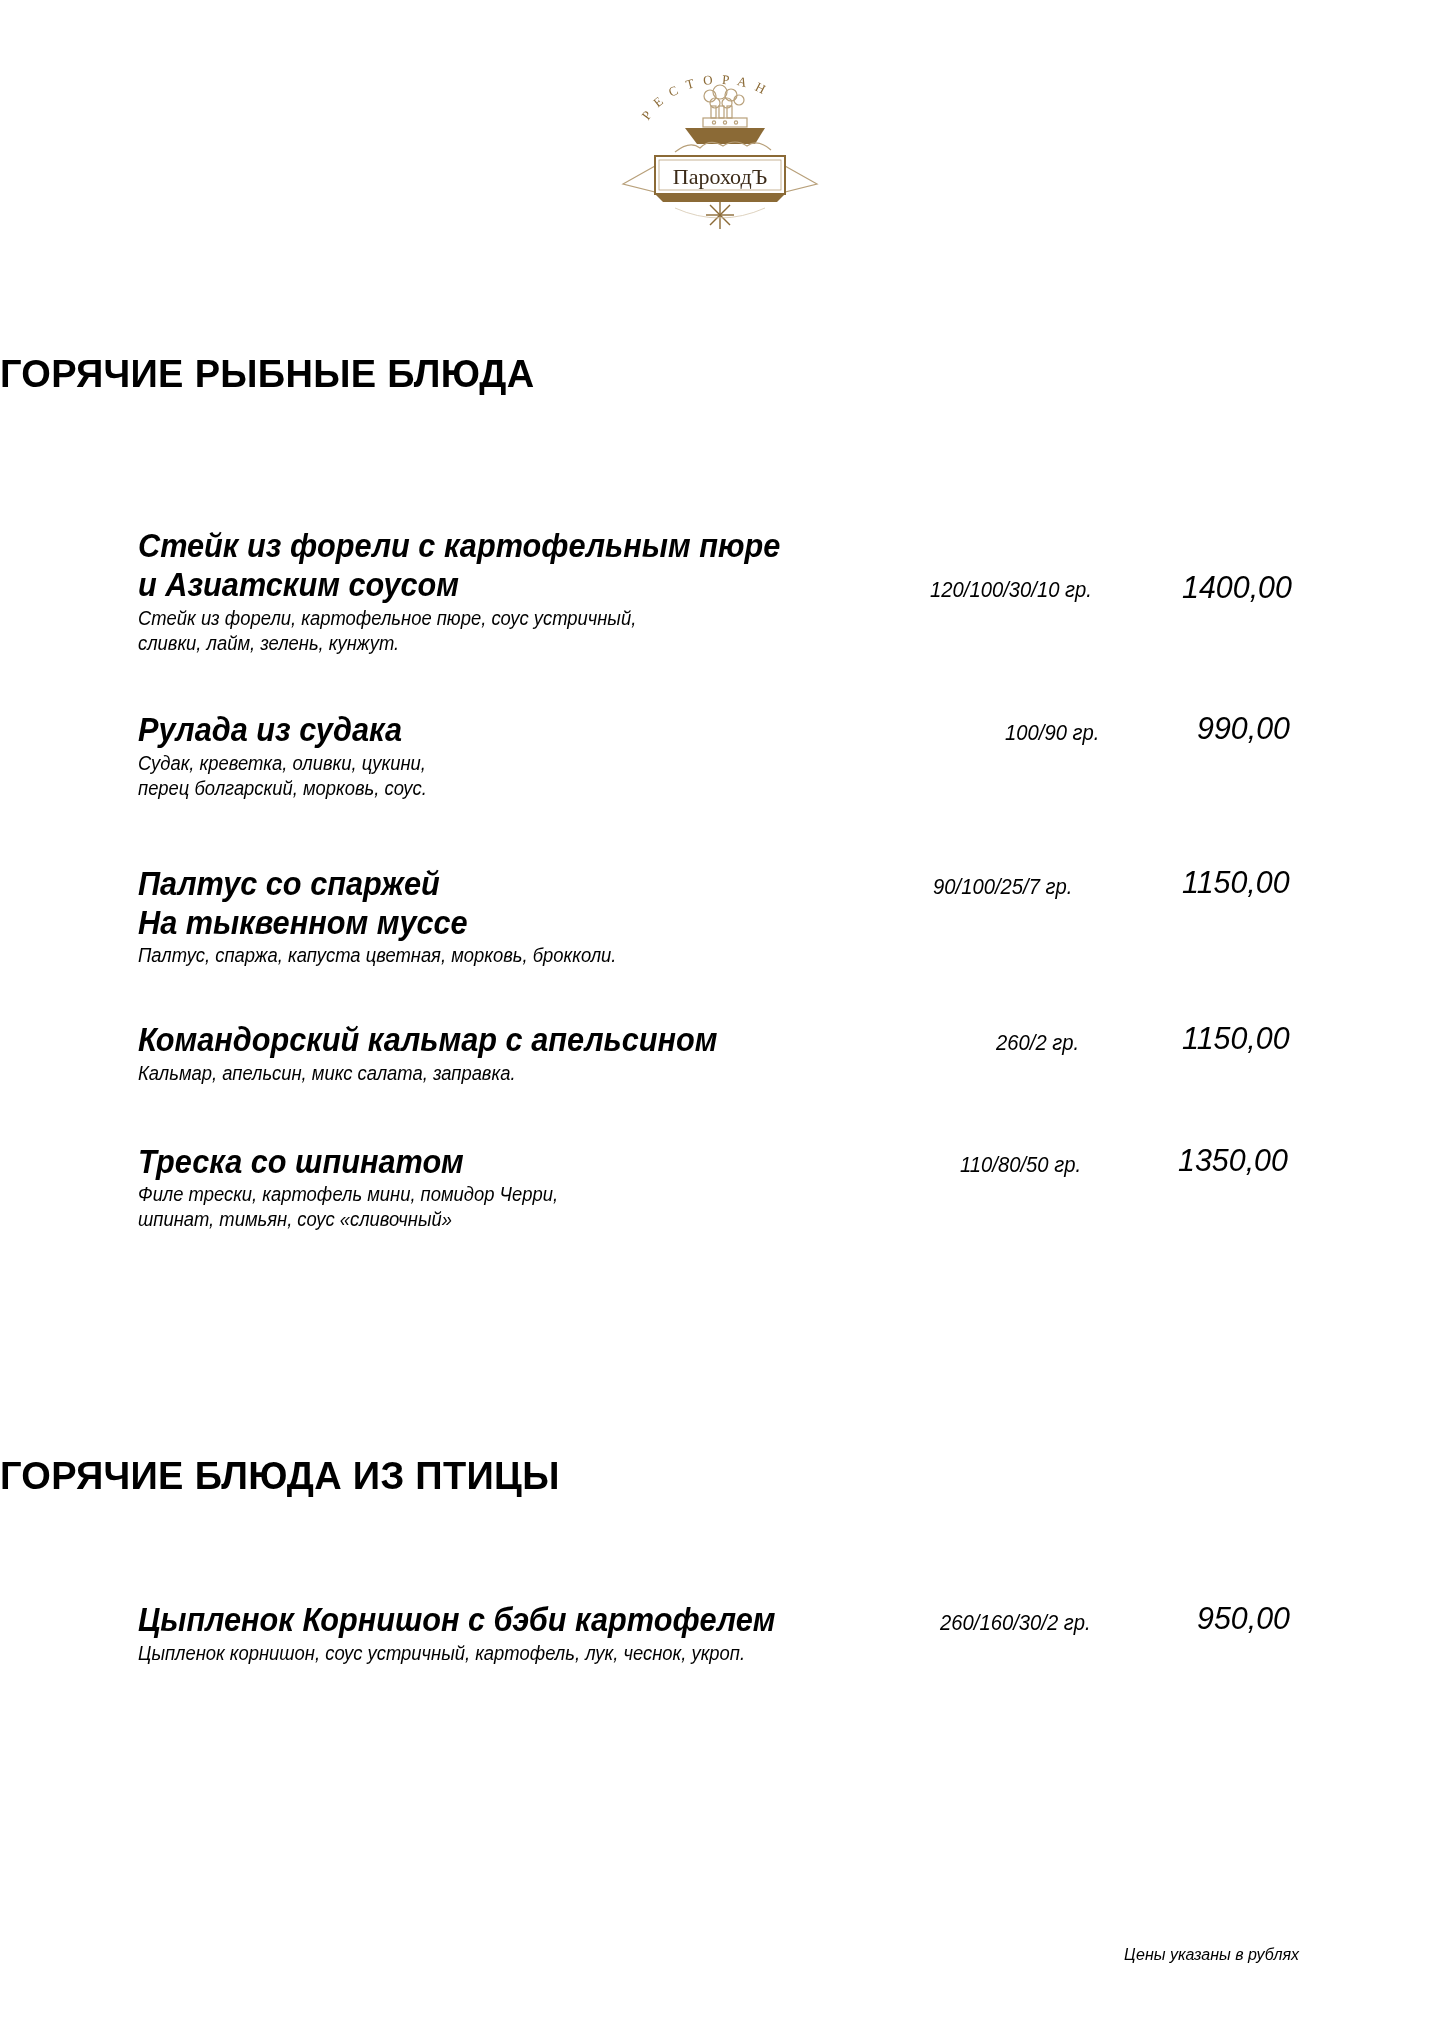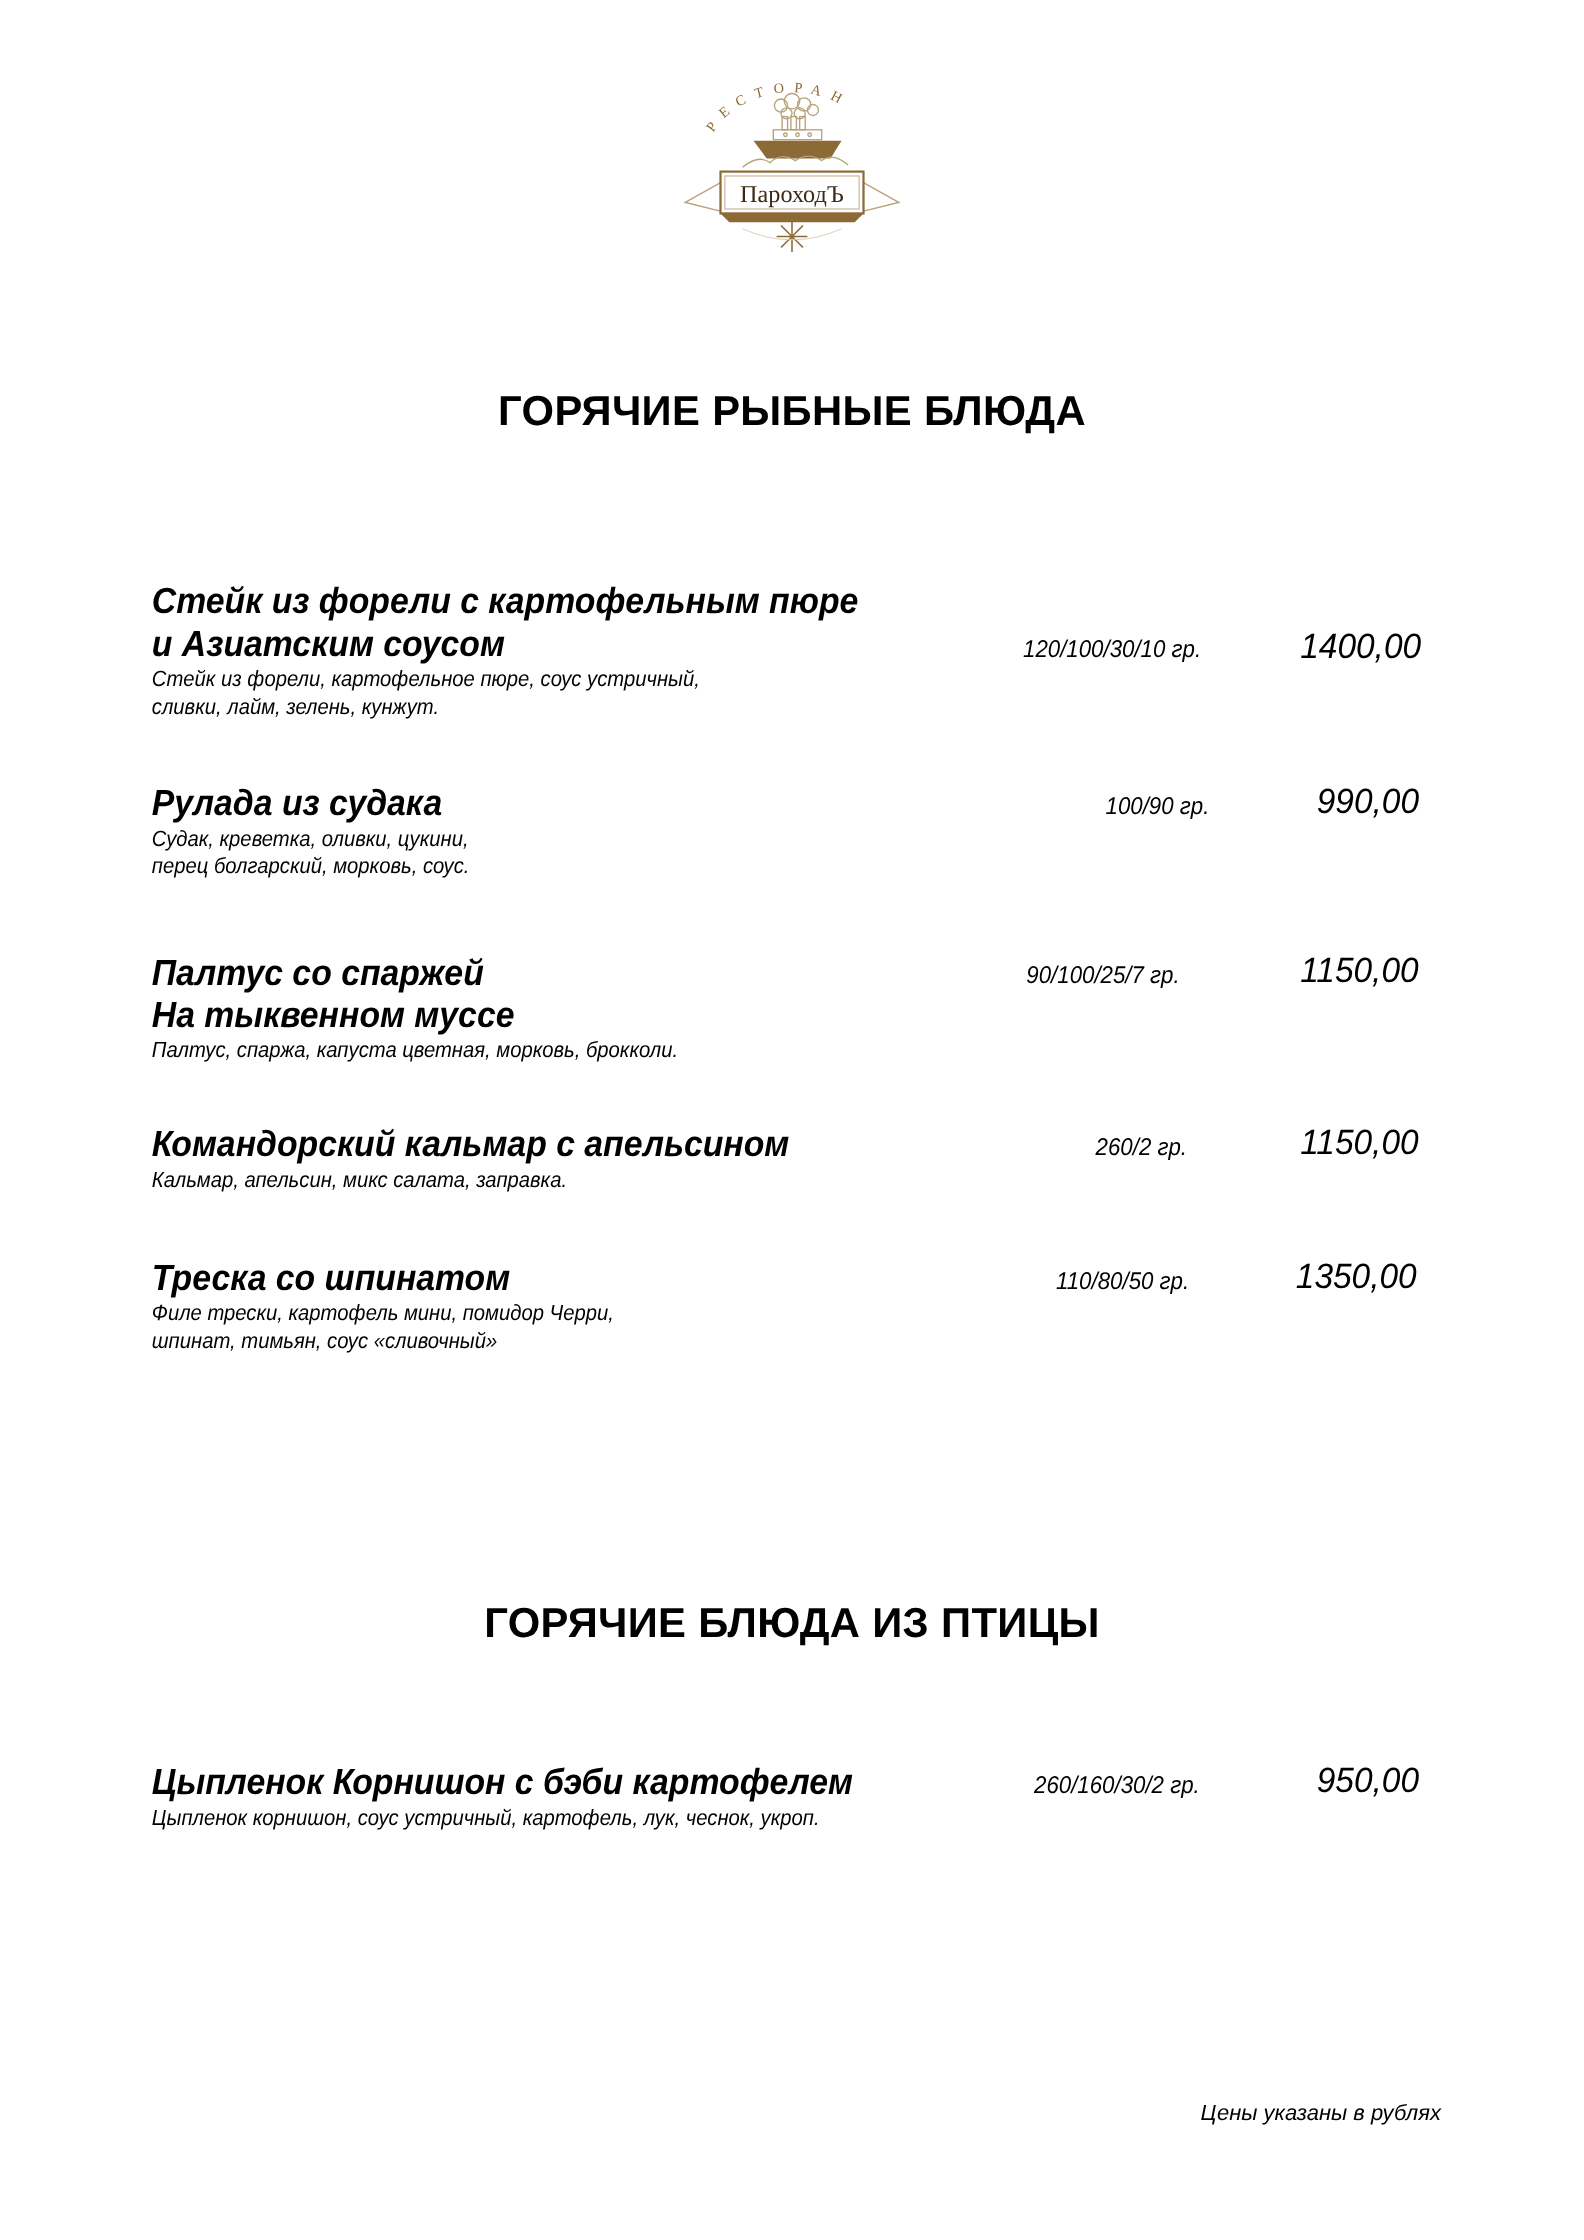--- a/index.html
+++ b/index.html
@@ -1,28 +1,28 @@
 <!DOCTYPE html>
 <html><head>
 <meta charset="utf-8">
 <style>
   html, body { margin:0; padding:0; background:#ffffff; }
   body { width:1440px; height:2036px; position:relative; overflow:hidden;
          font-family:"Liberation Sans", sans-serif; color:#000; }
   .abs { position:absolute; }
   .logo { left:615px; top:66px; width:210px; height:166px; }
-  .section-title { left:0; width:1440px; text-align:center; font-weight:bold;
+  .section-title { left:0; width:1440px; text-align:left; font-weight:bold;
                    font-size:38px; letter-spacing:0.3px; }
   .item-title { left:138px; font-weight:bold; font-style:italic; font-size:33px;
                 line-height:39px; white-space:nowrap; transform:scaleX(0.93); transform-origin:left; }
   .item-desc { left:138px; font-style:italic; font-size:20px; line-height:25px;
                white-space:nowrap; transform:scaleX(0.92); transform-origin:left; }
   .weight { font-style:italic; font-size:22px; white-space:nowrap; transform:scaleX(0.92); transform-origin:left; }
   .price { font-style:italic; font-size:32px; white-space:nowrap; transform:scaleX(0.95); transform-origin:left; }
-  .footer-note { right:130px; font-style:italic; font-size:20px; white-space:nowrap; }
+  .footer-note { right:141px; font-style:italic; font-size:16px; white-space:nowrap;margin-top:36px; }
 </style>
 </head>
 <body>
 
 <div class="abs logo">
   <svg width="210" height="166" viewBox="0 0 210 166">
     <defs>
       <path id="arcPath" d="M 28 70 A 78 62 0 0 1 182 70" fill="none"></path>
     </defs>
     <text font-family="Liberation Serif, serif" font-size="13" letter-spacing="9" fill="#8b6a36">

